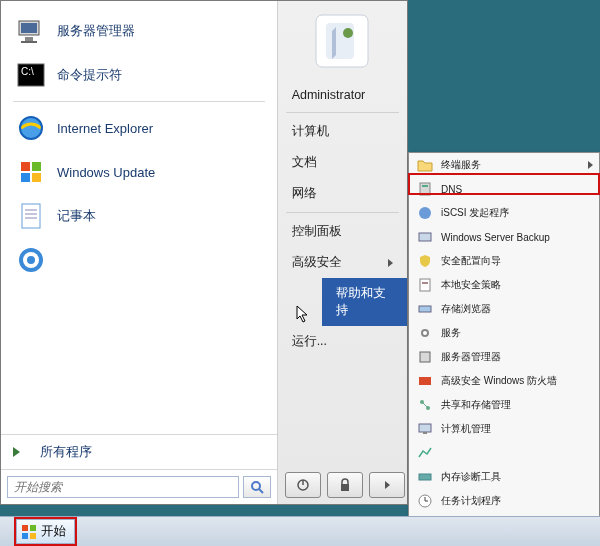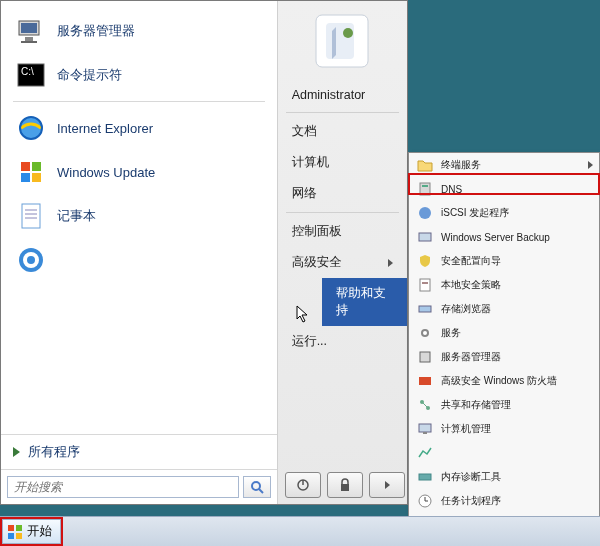--- a/index.html
+++ b/index.html
@@ -8,21 +8,21 @@
 .start-menu {
   position: absolute; left: 0; top: 0; width: 408px; height: 505px;
   background: #f5f5f5; border: 1px solid #7a7a7a; display: flex;
 }
 .left-pane { width: 278px; background: #fff; border-right: 1px solid #d0d0d0; display: flex; flex-direction: column; }
 .pinned { padding: 8px 6px; flex: 1; overflow: auto; }
 .pinned-item { display: flex; align-items: center; gap: 10px; padding: 6px 8px; font-size: 13px; color: #1a3b6e; cursor: default; }
 .icon32 { width: 32px; height: 32px; display: flex; align-items: center; justify-content: center; flex-shrink: 0; }
 .divider { height: 1px; background: #d8d8d8; margin: 4px 6px; }
 
-.all-programs { border-top: 1px solid #d8d8d8; padding: 8px 12px; display: flex; align-items: center; gap: 8px; font-size: 13px; color: #1a3b6e; }
+.all-programs { border-top: 1px solid #d8d8d8; padding: 8px 12px; display: flex; align-items: center; gap: 20px; font-size: 13px; color: #1a3b6e; }
 .tri { width: 0; height: 0; border-top: 5px solid transparent; border-bottom: 5px solid transparent; border-left: 7px solid #3a7a3a; }
 
 .search-row { display: flex; align-items: flex-end; border-top: 1px solid #d8d8d8; padding: 6px; gap: 4px; }
 .search-input { flex: 1; height: 22px; border: 1px solid #a8b8d0; padding: 0 6px; font-size: 12px; font-style: italic; color: #888; }
 .mag-btn { width: 28px; height: 22px; border: 1px solid #a8b8d0; background: linear-gradient(#fff,#e8e8e8); display: flex; align-items: center; justify-content: center; }
 
 .right-pane { width: 130px; background: linear-gradient(#f0f0f0,#e8e8e8); display: flex; flex-direction: column; }
 .user-icon { height: 80px; display: flex; align-items: center; justify-content: center; }
 .right-item { padding: 7px 14px; font-size: 12.5px; color: #222; display: flex; align-items: center; justify-content: space-between; cursor: default; }
 .right-item.highlighted { background: #2a5caa; color: #fff; margin-left: 44px; }
@@ -35,21 +35,21 @@
 .submenu {
   position: absolute; left: 408px; top: 152px; width: 192px;
   background: #f7f7f7; border: 1px solid #8a8a8a; box-shadow: 2px 2px 4px rgba(0,0,0,.3);
 }
 .sub-item { display: flex; align-items: center; gap: 8px; padding: 4px 8px; font-size: 10px; color: #222; cursor: default; position: relative; }
 .sub-item .arrow-r { position: absolute; right: 6px; }
 .icon16 { width: 16px; height: 16px; display: flex; align-items: center; justify-content: center; flex-shrink: 0; font-size: 12px; }
 .sub-highlight { position: absolute; border: 2px solid #d01010; pointer-events: none; }
 
 .taskbar { position: absolute; left: 0; bottom: 0; width: 600px; height: 30px; background: linear-gradient(#dfe6ef,#c8d4e2); border-top: 1px solid #9aaac0; display: flex; align-items: center; }
-.start-btn-wrap { border: 2px solid #d01010; padding: 0; margin-left: 0; }
+.start-btn-wrap { border: 2px solid #d01010; padding: 0; margin-left: 14px; }
 .start-btn { display: flex; align-items: center; gap: 4px; padding: 3px 8px 3px 4px; background: linear-gradient(#f5faff,#d4e4f4); font-size: 12.5px; border: 1px solid #a0b0c8; }
 .win-orb { width: 16px; height: 16px; }
 
 svg { display: block; }
 .cursor { position: absolute; width: 14px; height: 20px; pointer-events: none; z-index: 100; }
 </style>
 </head>
 <body>
 
 <div class="start-menu">
@@ -151,24 +151,24 @@
           <path d="M18 18 L22 14 L22 42 L18 46 Z" fill="#b0c0d8"></path>
           <circle cx="34" cy="20" r="5" fill="#6a9a4a"></circle>
           <path d="M30 22 L38 22" stroke="#6a9a4a" stroke-width="2"></path>
         </svg>
     </div>
     <div class="right-item">
         <span>Administrator</span>
       </div>
     <div class="right-sep"></div>
     <div class="right-item">
+        <span>计算机</span>
+      </div>
+    <div class="right-item">
         <span>文档</span>
-      </div>
-    <div class="right-item">
-        <span>计算机</span>
       </div>
     <div class="right-item">
         <span>网络</span>
       </div>
     <div class="right-sep"></div>
     <div class="right-item">
         <span>控制面板</span>
       </div>
     <div class="right-item">
         <span>高级安全</span>

